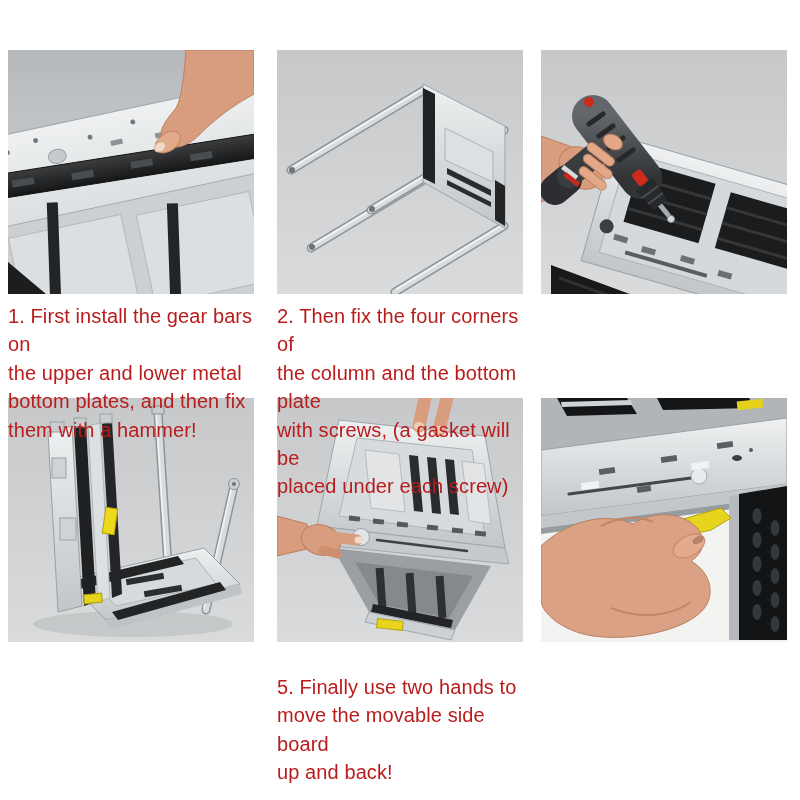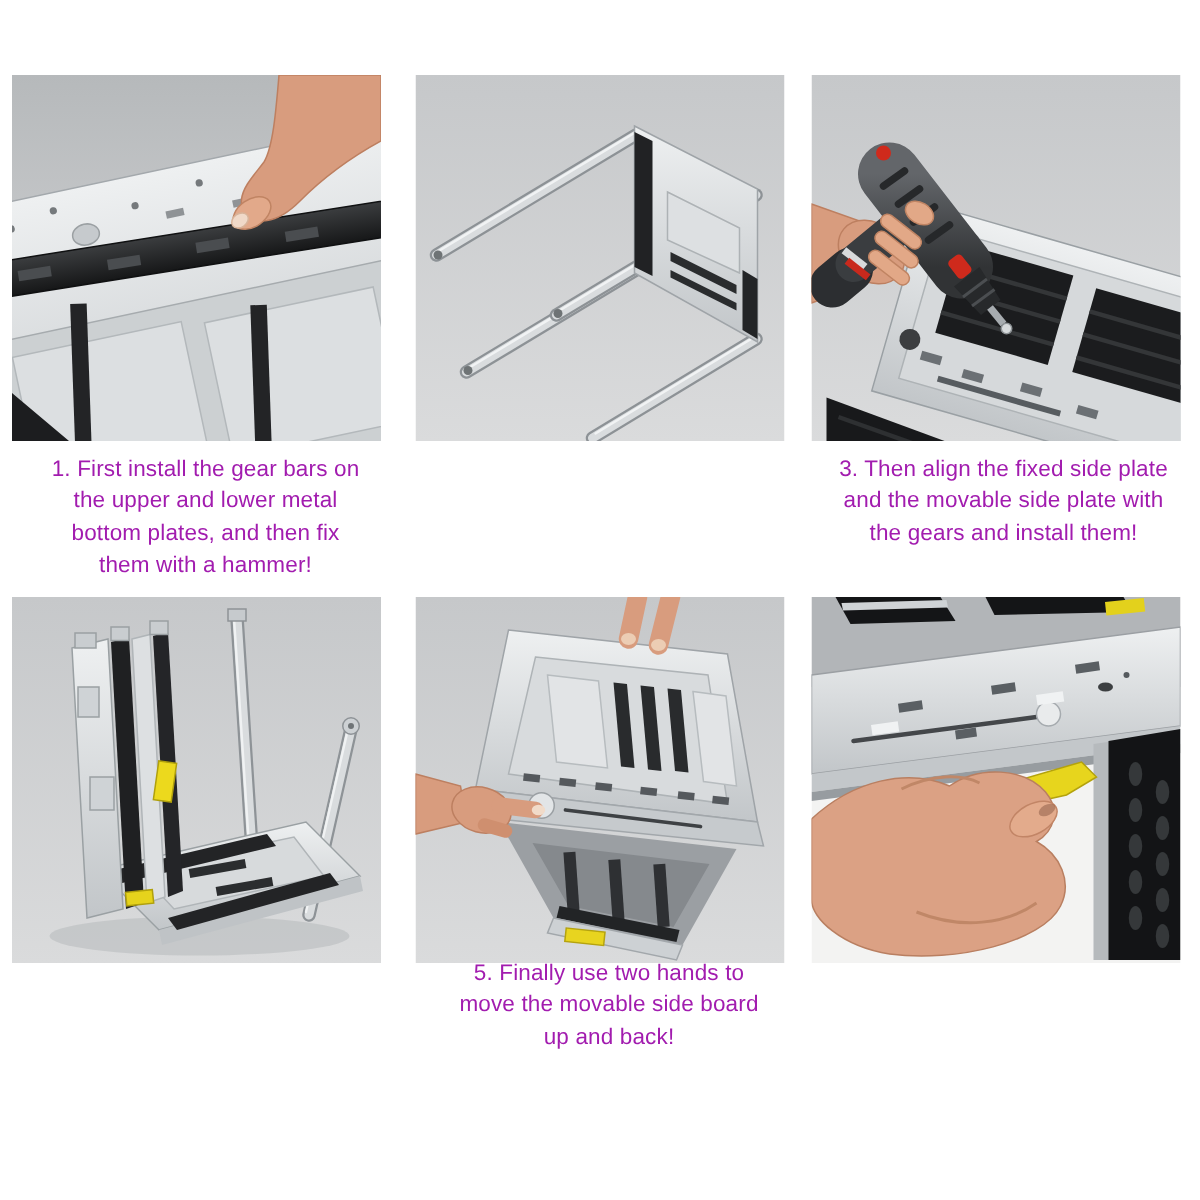--- a/index.html
+++ b/index.html
@@ -1,21 +1,21 @@
 <!DOCTYPE html>
 <html><head>
 <meta charset="utf-8">
 <style>
   html,body{margin:0;padding:0;background:#ffffff;}
   .sheet{position:relative;width:800px;height:800px;background:#fff;overflow:hidden;
          font-family:"Liberation Sans", sans-serif;}
   .cell{position:absolute;}
   .photo{display:block;width:246px;height:244px;}
-  .caption{position:absolute;width:258px;font-size:15px;line-height:1.42;
-           color:#a21caf;white-space:pre-line;letter-spacing:.1px;text-align:center;}
+  .caption{position:absolute;width:258px;font-size:20px;line-height:1.42;
+           color:#b91c1c;white-space:pre-line;letter-spacing:.1px;}
   svg{display:block;}
 </style>
 </head>
 <body>
 
 <div class="sheet">
 
   <svg width="0" height="0" style="position:absolute" aria-hidden="true">
     <defs>
       <linearGradient id="met" x1="0" y1="0" x2="0" y2="1">
@@ -315,20 +315,21 @@
         <path d="M60,128 C80,118 100,118 112,124" fill="none" stroke="#c08767" stroke-width="2"></path>
         <path d="M70,210 C100,222 130,218 150,204" fill="none" stroke="#c08767" stroke-width="2"></path>
       </g>
     </svg>
   </div>
 
   <div class="caption" style="left:8px;top:302px">1. First install the gear bars on
 the upper and lower metal
 bottom plates, and then fix
 them with a hammer!</div>
-  <div class="caption" style="left:540px;top:302px">3. Then align the fixed side plate
-and the movable side plate with
-the gears and install them!</div>
-  <div class="caption" style="left:277px;top:638px">5. Finally use two hands to
+  <div class="caption" style="left:277px;top:302px">2. Then fix the four corners of
+the column and the bottom plate
+with screws, (a gasket will be
+placed under each screw)</div>
+  <div class="caption" style="left:277px;top:673px">5. Finally use two hands to
 move the movable side board
 up and back!</div>
 
 </div>
 
 </body></html>

